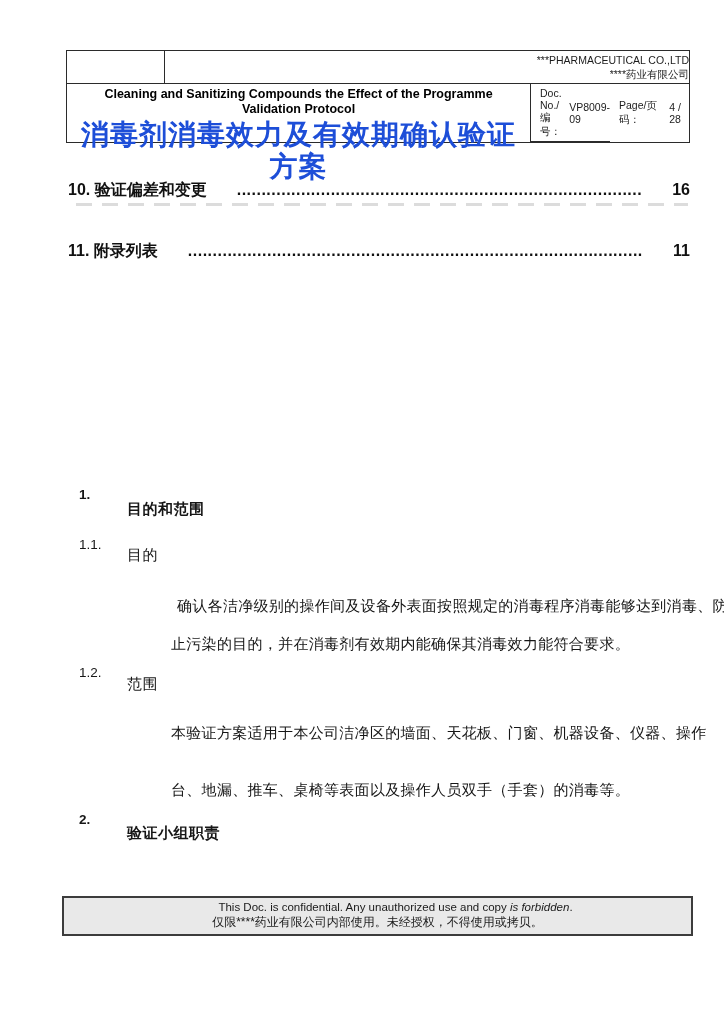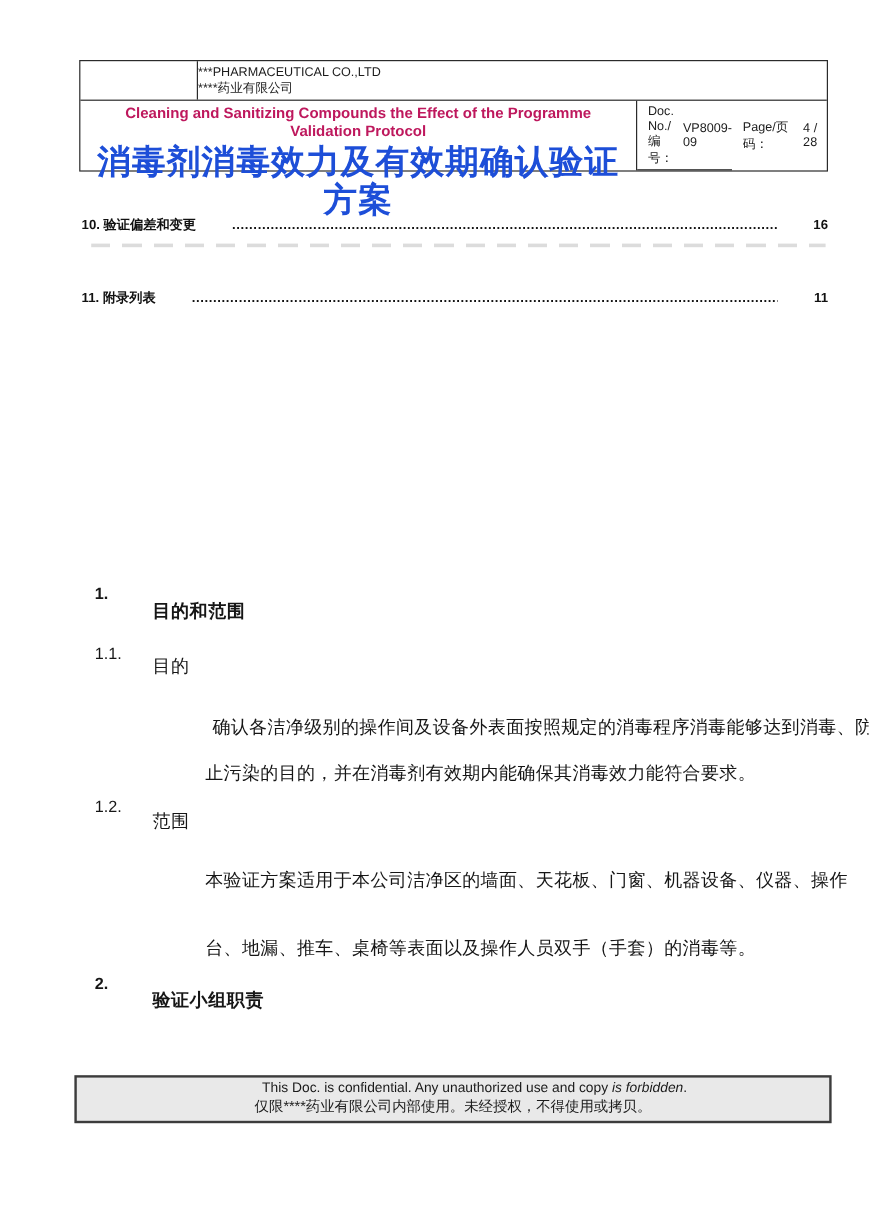--- a/index.html
+++ b/index.html
@@ -28,39 +28,39 @@
     border-bottom: 1.5px solid #2b2b2b;
     box-sizing: border-box;
   }
   .ht-logo {
     width: 98px;
     border-right: 1.5px solid #2b2b2b;
     box-sizing: border-box;
   }
   .ht-company {
     flex: 1;
-    text-align: left;
+    text-align: right;
     font-size: 10.5px;
     line-height: 1.35;
     padding-top: 2px;
     color: #1c1c1c;
   }
   .ht-row2 { display: flex; height: 58px; }
   .ht-title {
     width: 464px;
     border-right: 1.5px solid #2b2b2b;
     box-sizing: border-box;
     text-align: center;
   }
   .ht-title-en {
     font-weight: bold;
     font-size: 12.5px;
     line-height: 1.2;
     padding-top: 3px;
-    color: #be185d;
+    color: #000000;
   }
   .ht-title-cn {
     font-weight: bold;
     font-size: 28px;
     line-height: 1.15;
     margin-top: 2px;
     letter-spacing: 1px;
     color: #1d4ed8;
   }
   .ht-right { flex: 1; display: flex; }
@@ -77,21 +77,21 @@
   .ht-page .val { margin-left: 6px; }
 
   
   .toc-item {
     position: absolute;
     left: 68px;
     width: 622px;
     display: flex;
     align-items: baseline;
     font-weight: bold;
-    font-size: 11px;
+    font-size: 16px;
     color: #111;
     gap: 29px;
   }
   .toc-label { white-space: nowrap; }
   .toc-dots {
     flex: 1;
     overflow: hidden;
     white-space: nowrap;
     margin: 0 1px;
     letter-spacing: 0.5px;

